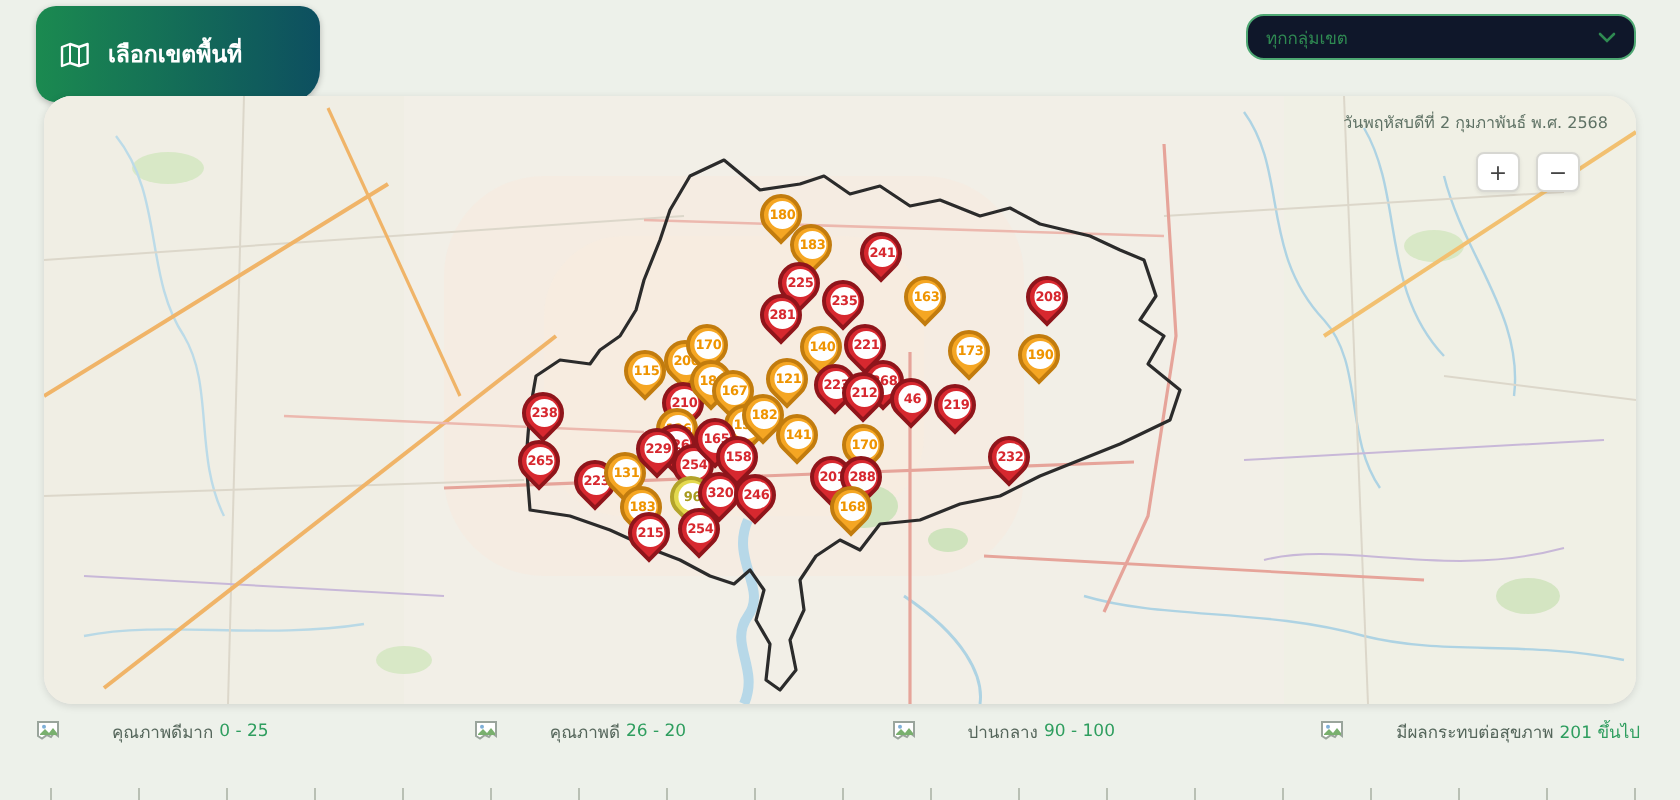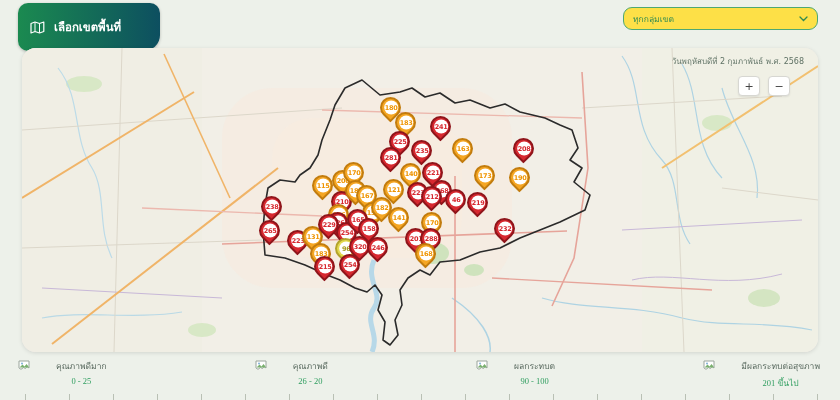--- a/index.html
+++ b/index.html
@@ -12,21 +12,21 @@
   .header-chip{
     position:absolute; left:18px; top:3px; width:142px; height:48px;
     background:linear-gradient(90deg,#1b8a50 0%,#136a58 55%,#0d4f60 100%);
     border-radius:10px 10px 16px 10px;
     display:flex; align-items:center; gap:9px; padding:14px 12px;
     box-shadow:0 1px 3px rgba(0,0,0,.25);
   }
   .header-chip .t{ color:#fff; font-size:11.5px; font-weight:bold; white-space:nowrap; }
   .filters{ position:absolute; right:22px; top:7px; display:flex; gap:6px; }
   .select{
-    width:195px; height:23px; background:#fde047; border:1px solid #4ea873;
+    width:195px; height:23px; background:#0f172a; border:1px solid #4ea873;
     border-radius:9px; display:flex; align-items:center; justify-content:space-between;
     padding:0 9px; cursor:pointer;
   }
   .select .v{ font-size:8.5px; color:#2f8a52; }
   
   .map-card{
     position:absolute; left:22px; top:48px; width:796px; height:304px;
     border-radius:14px; overflow:hidden; background:#f2efe7;
     box-shadow:0 1px 4px rgba(0,0,0,.12);
   }
@@ -57,21 +57,21 @@
   .pin.orange{ background:#f5a623; border-color:#c27c0e; }
   .pin.orange .num{ color:#ef9400; }
   .pin.yellow{ background:#e3d94e; border-color:#b3a32b; }
   .pin.yellow .num{ color:#a89b1d; }
   
   .legend{
     position:absolute; left:0; top:358px; width:840px; height:34px;
     display:flex; justify-content:space-between; padding:0 20px 0 18px;
   }
   .legend-item{ display:flex; align-items:flex-start; gap:26px; }
-  .legend-text{ display:flex; flex-direction:column; align-items:center; gap:3px; padding-top:1px;font-family:Liberation Serif, serif; }
+  .legend-text{ display:flex; flex-direction:row; align-items:center; gap:3px; padding-top:1px; }
   .legend-label{ font-size:8.5px; color:#55665b; }
   .legend-range{ font-size:8.5px; color:#2f9e5f; }
   
   #bottom-ticks{ position:absolute; left:0; bottom:0; width:840px; height:7px; }
   #bottom-ticks i{ position:absolute; bottom:-2px; width:1px; height:8px; background:#b9c0b4; }
 </style>
 </head>
 <body>
 
 <div class="header-chip">
@@ -331,21 +331,21 @@
 
   <div class="legend-item">
     <span style="display:flex;padding-top:2px">
       <svg width="12" height="12" viewBox="0 0 12 12">
         <path d="M1,1 h10 v7 l-2,-1.5 -1.5,2 -2,-1 -2.5,1.8 -2,-1.3 Z" fill="#fff" stroke="#9aa59c" stroke-width="1"></path>
         <circle cx="4" cy="3.4" r="1" fill="#7fb0d8"></circle>
         <path d="M2,7 L4.5,4.5 L6.5,6.5 L8.5,4 L10.5,6.5 L10.5,7.5 L2,7.5 Z" fill="#79b06e"></path>
       </svg>
     </span>
     <span class="legend-text">
-      <span class="legend-label">ผลกระทบต</span>
+      <span class="legend-label">ปานกลาง</span>
       <span class="legend-range">90 - 100</span>
     </span>
   </div>
 
 
   <div class="legend-item">
     <span style="display:flex;padding-top:2px">
       <svg width="12" height="12" viewBox="0 0 12 12">
         <path d="M1,1 h10 v7 l-2,-1.5 -1.5,2 -2,-1 -2.5,1.8 -2,-1.3 Z" fill="#fff" stroke="#9aa59c" stroke-width="1"></path>
         <circle cx="4" cy="3.4" r="1" fill="#7fb0d8"></circle>

